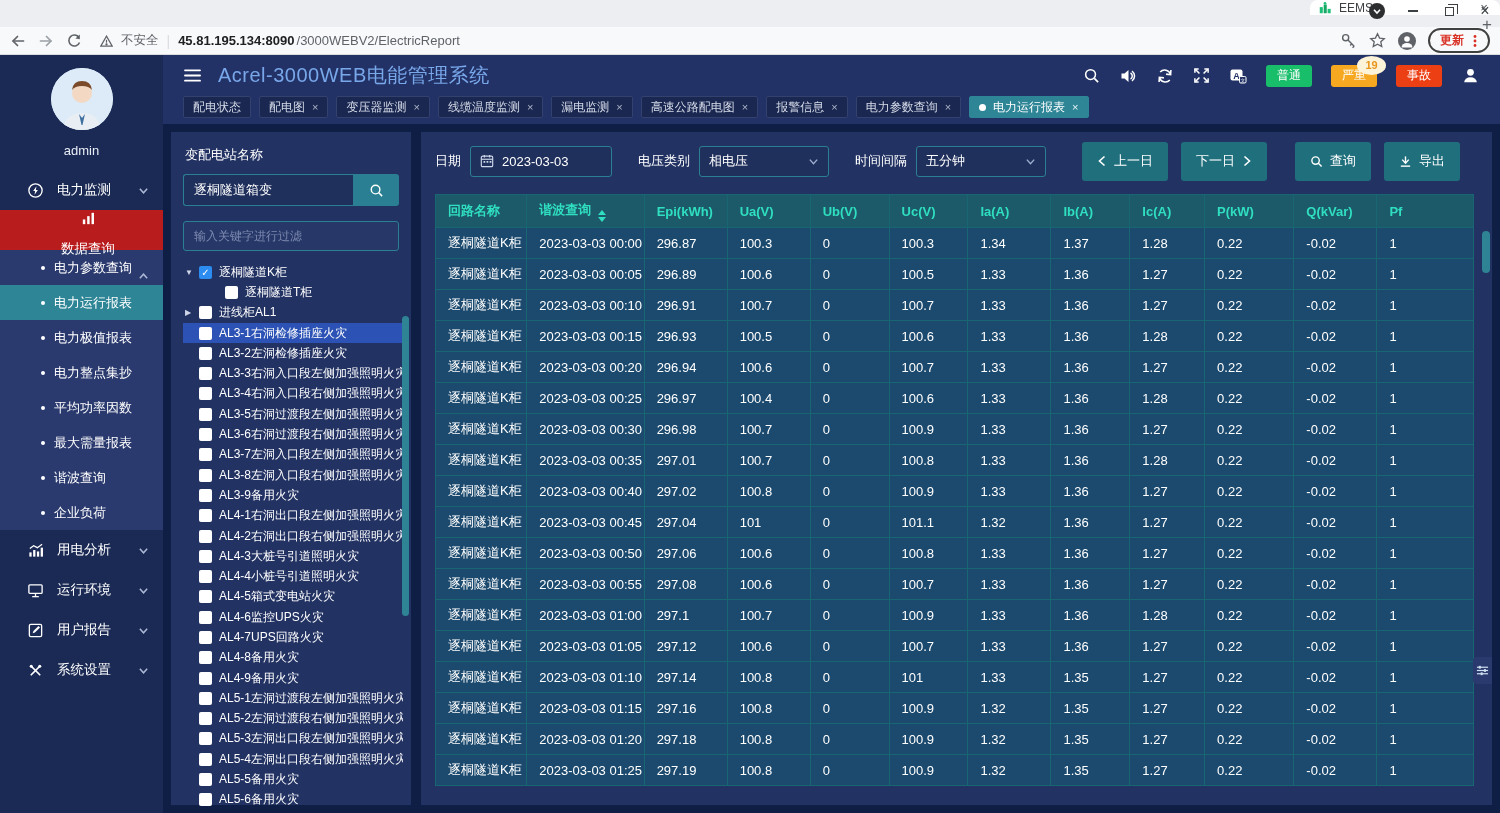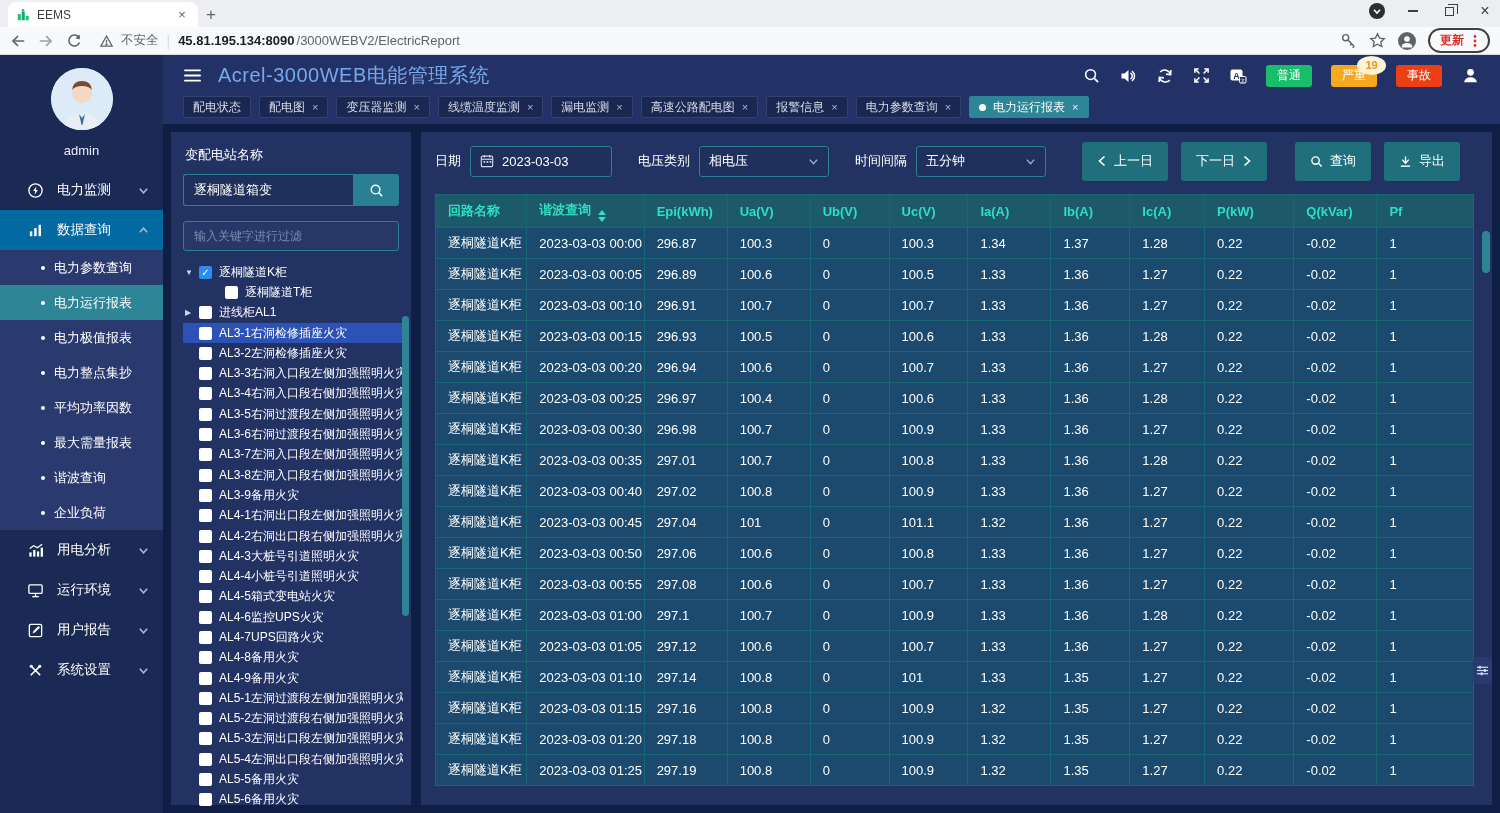--- a/index.html
+++ b/index.html
@@ -1,21 +1,21 @@
 <!DOCTYPE html>
 <html><head>
 <meta charset="utf-8">
 <style>
   * { margin:0; padding:0; box-sizing:border-box; }
   html,body { width:1500px; height:813px; overflow:hidden; }
   body { font-family:"Liberation Sans","DejaVu Sans",sans-serif; background:#0f1e44; }
 
   
   .chrome { height:55px; background:#eceef1; }
-  .tabstrip { height:27px; display:flex; align-items:flex-end; background:#eceef1; position:relative; padding-left:8px; }
+  .tabstrip { height:27px; display:flex; align-items:flex-end; background:#eceef1; position:relative; padding-left:8px;flex-direction:column; }
   .btab { width:190px; height:25px; background:#fff; border-radius:8px 8px 0 0; display:flex; align-items:center; padding:0 8px; font-size:12px; color:#3c4043; gap:7px; }
   .btab .tlabel { flex:1; }
   .tabclose { color:#5f6368; font-size:13px; width:16px; text-align:center; cursor:default; }
   .newtab { width:26px; height:25px; display:flex; align-items:center; justify-content:center; color:#5f6368; font-size:17px; }
   .winbtns { position:absolute; right:6px; top:2px; display:flex; align-items:center; gap:18px; }
   .winbtn { width:18px; height:18px; display:flex; align-items:center; justify-content:center; color:#3c4043; font-size:13px; }
   .minline { width:10px; height:1.6px; background:#3c4043; }
   .restore { width:9px; height:9px; border:1.4px solid #3c4043; position:relative; }
   .restore:before { content:""; position:absolute; left:2px; top:-4px; width:9px; height:9px; border:1.4px solid #3c4043; border-left:none; border-bottom:none; }
   .toolbar { height:28px; background:#f8f9fa; border-bottom:1px solid #dadce0; display:flex; align-items:center; padding:0 10px; gap:10px; }
@@ -28,21 +28,21 @@
   .updatepill { display:flex; align-items:center; gap:4px; border:2px solid #404040; border-radius:13px; padding:2px 6px 2px 10px; color:#d93025; font-size:12px; font-weight:bold; }
 
   
   .app { display:flex; height:758px; }
   .sidebar { width:163px; background:#1b2a54; flex-shrink:0; color:#fff; }
   .avatarwrap { display:flex; flex-direction:column; align-items:center; padding-top:13px; }
   .avatar { width:62px; height:62px; border-radius:50%; overflow:hidden; background:#dcebf7; }
   .uname { margin-top:13px; font-size:13px; color:#e9edf6; }
   .menu { margin-top:12px; }
   .mitem { height:40px; display:flex; align-items:center; padding:0 14px 0 27px; font-size:13.5px; gap:13px; cursor:default; }
-  .mitem.active { background:#0369a1; }
+  .mitem.active { background:#b91c1c;flex-direction:column; }
   .mitem .chev { margin-left:auto; display:flex; }
   .submenu { background:#2a3a6e; }
   .sitem { height:35px; display:flex; align-items:center; padding-left:41px; font-size:13px; gap:9px; }
   .sitem.active { background:#2d8596; }
   .sitem .dot { width:4px; height:4px; border-radius:50%; background:#fff; flex-shrink:0; }
 
   .mainarea { flex:1; display:flex; flex-direction:column; min-width:0; background:#0f1e44; }
   .appheader { height:41px; background:#233266; display:flex; align-items:center; padding:0 20px; gap:16px; }
   .apptitle { color:#78a7ea; font-size:20px; letter-spacing:0.5px; }
   .hdr-right { margin-left:auto; display:flex; align-items:center; gap:19px; }

